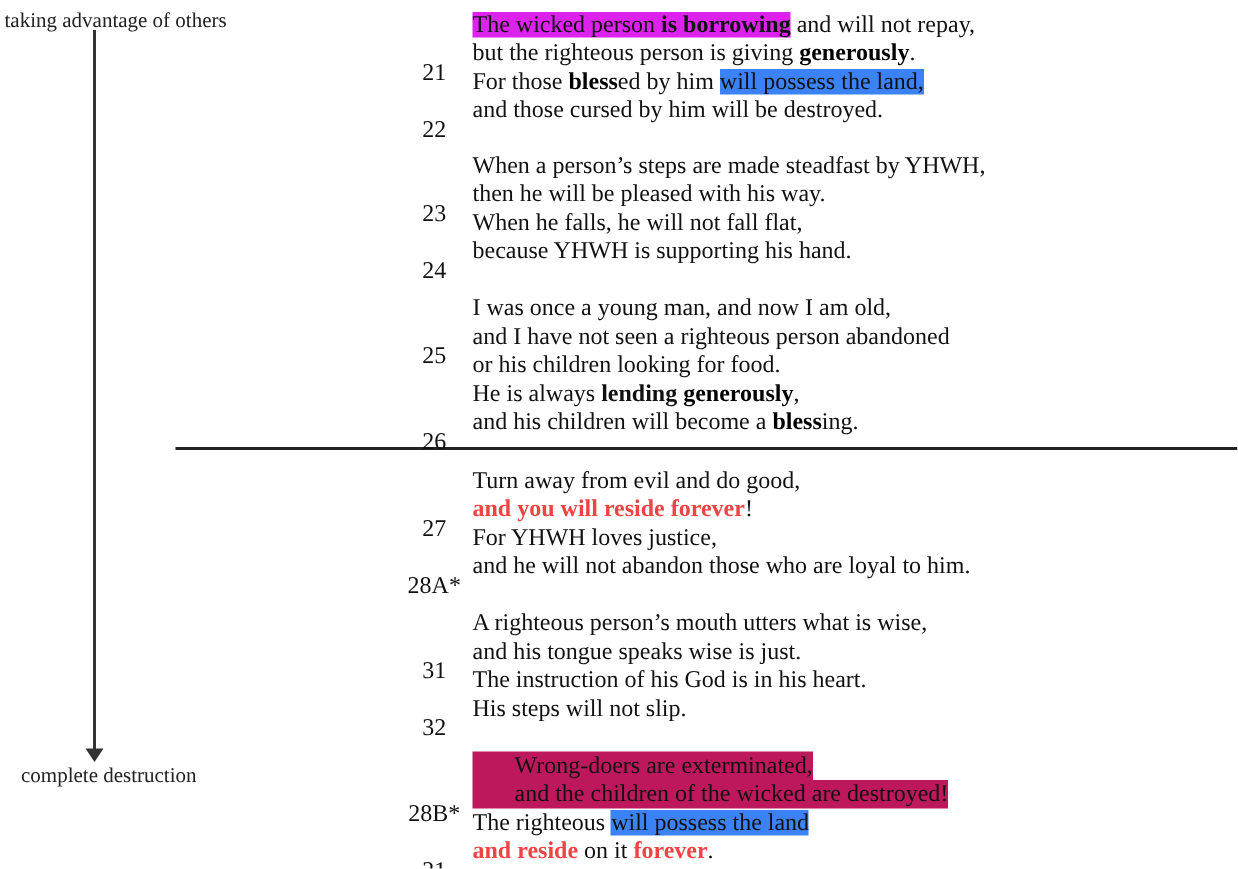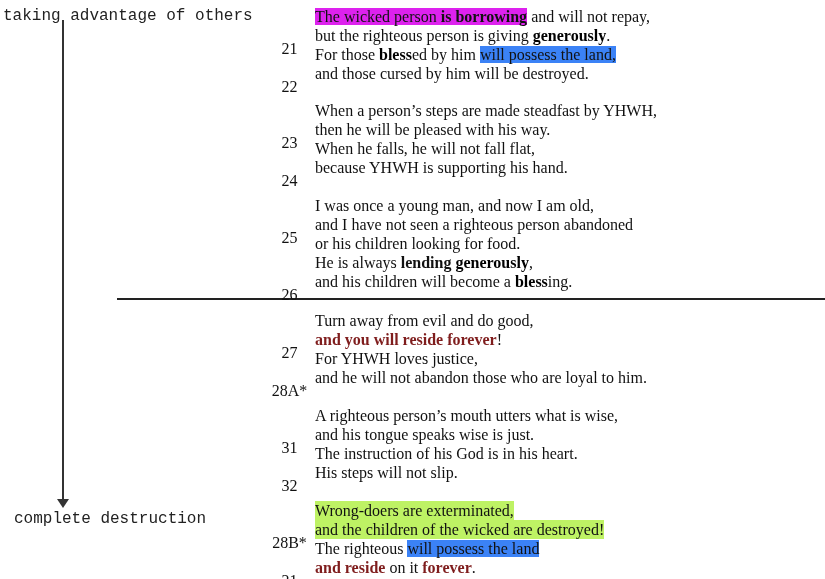--- a/index.html
+++ b/index.html
@@ -1,30 +1,30 @@
 <!DOCTYPE html>
 <html><head>
 <meta charset="utf-8">
 <style>
   html, body { margin: 0; padding: 0; background: #ffffff; }
   body { width: 825px; height: 579px; position: relative; overflow: hidden;
          font-family: "Liberation Serif", serif; color: #111; }
-  .side-label { position: absolute; font-family: Liberation Mono, monospace; font-size: 16px; color: #222; }
+  .side-label { position: absolute; font-family: Liberation Serif, serif; font-size: 14px; color: #222; }
   .arrow-line { position: absolute; left: 62px; top: 20px; width: 1.5px; height: 482px; background: #333; }
   .arrow-head { position: absolute; left: 57px; top: 499px; width: 0; height: 0;
                 border-left: 6px solid transparent; border-right: 6px solid transparent; border-top: 9px solid #333; }
   .divider { position: absolute; left: 117px; top: 298px; width: 708px; height: 1.5px; background: #222; }
   .row { position: absolute; left: 0; height: 19px; line-height: 19px; font-size: 16px; white-space: nowrap; }
   .vnum { position: absolute; left: 262px; width: 55px; text-align: center; margin-top: 32px; }
   .eng { position: absolute; left: 315px; }
   .hl-mag { background: #dd22ee; }
   .hl-blue { background: #3b82f6; }
-  .hl-grey { background: #bef264; }
+  .hl-grey { background: #be185d; padding-left: 28px; }
   .purple { color: #000000; font-weight: bold; }
-  .olive { color: #7f1d1d; font-weight: bold; }
+  .olive { color: #ef4444; font-weight: bold; }
   .bold { font-weight: bold; }
 </style>
 </head>
 <body>
 
 <div class="side-label" style="left:3px; top:7px;">taking advantage of others</div>
 <div class="arrow-line"></div>
 <div class="arrow-head"></div>
 <div class="side-label" style="left:14px; top:510px;">complete destruction</div>
 <div class="divider"></div>

